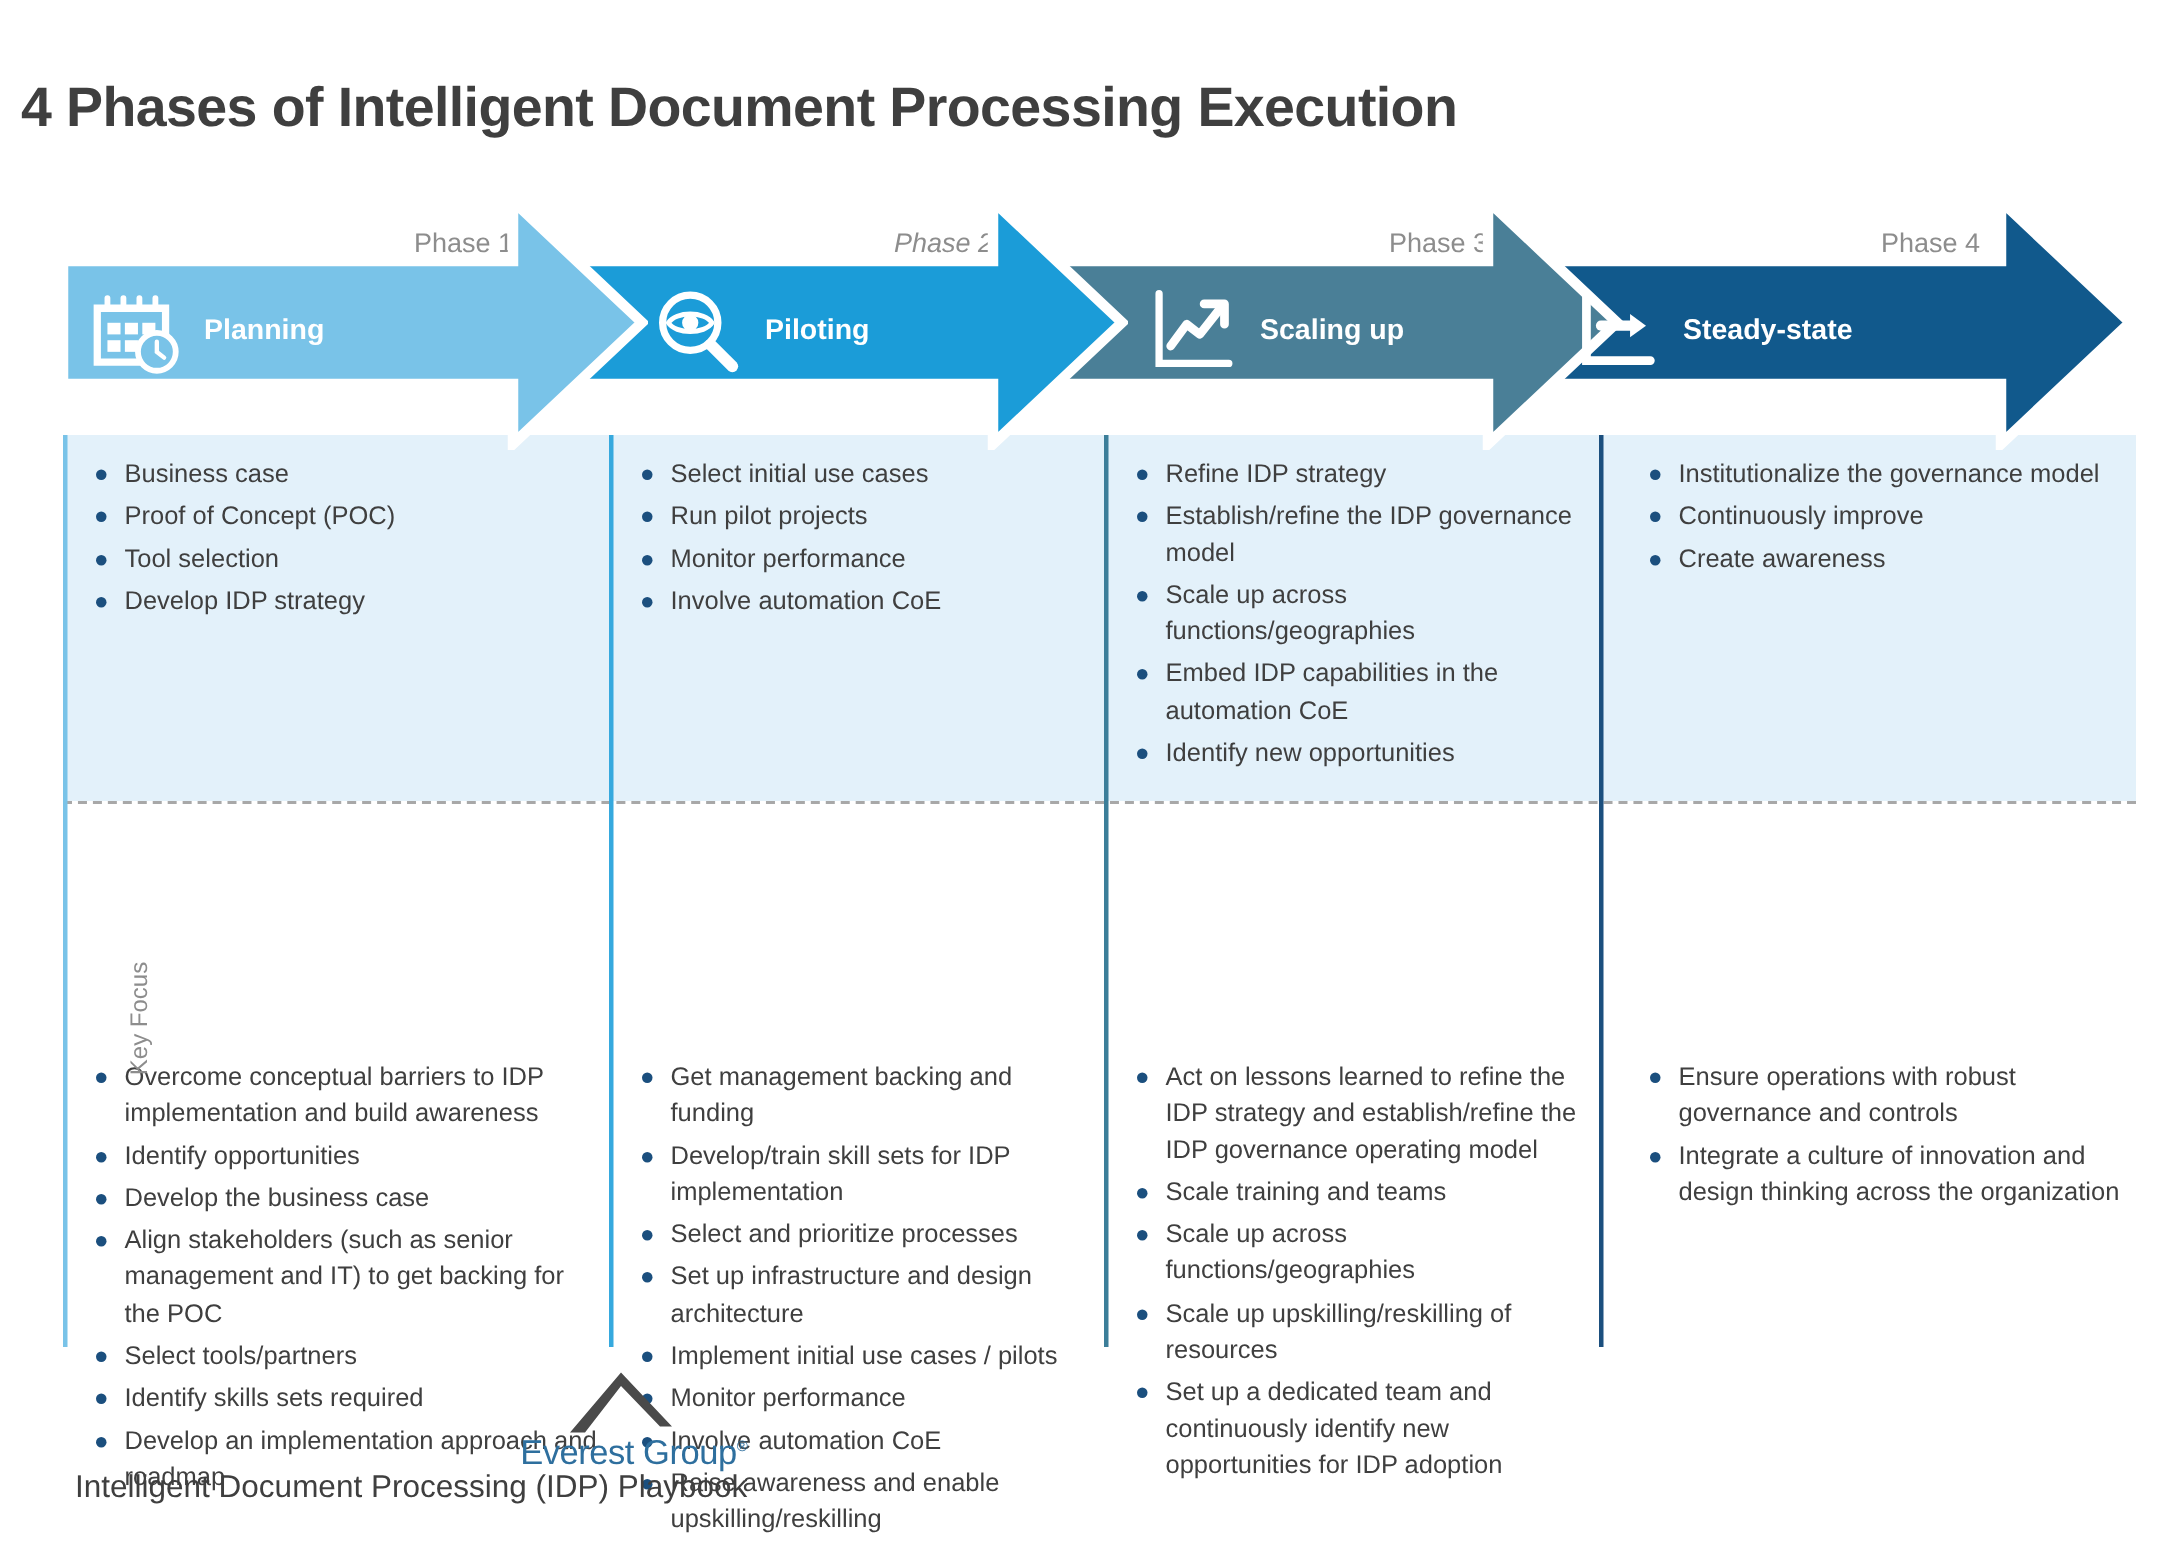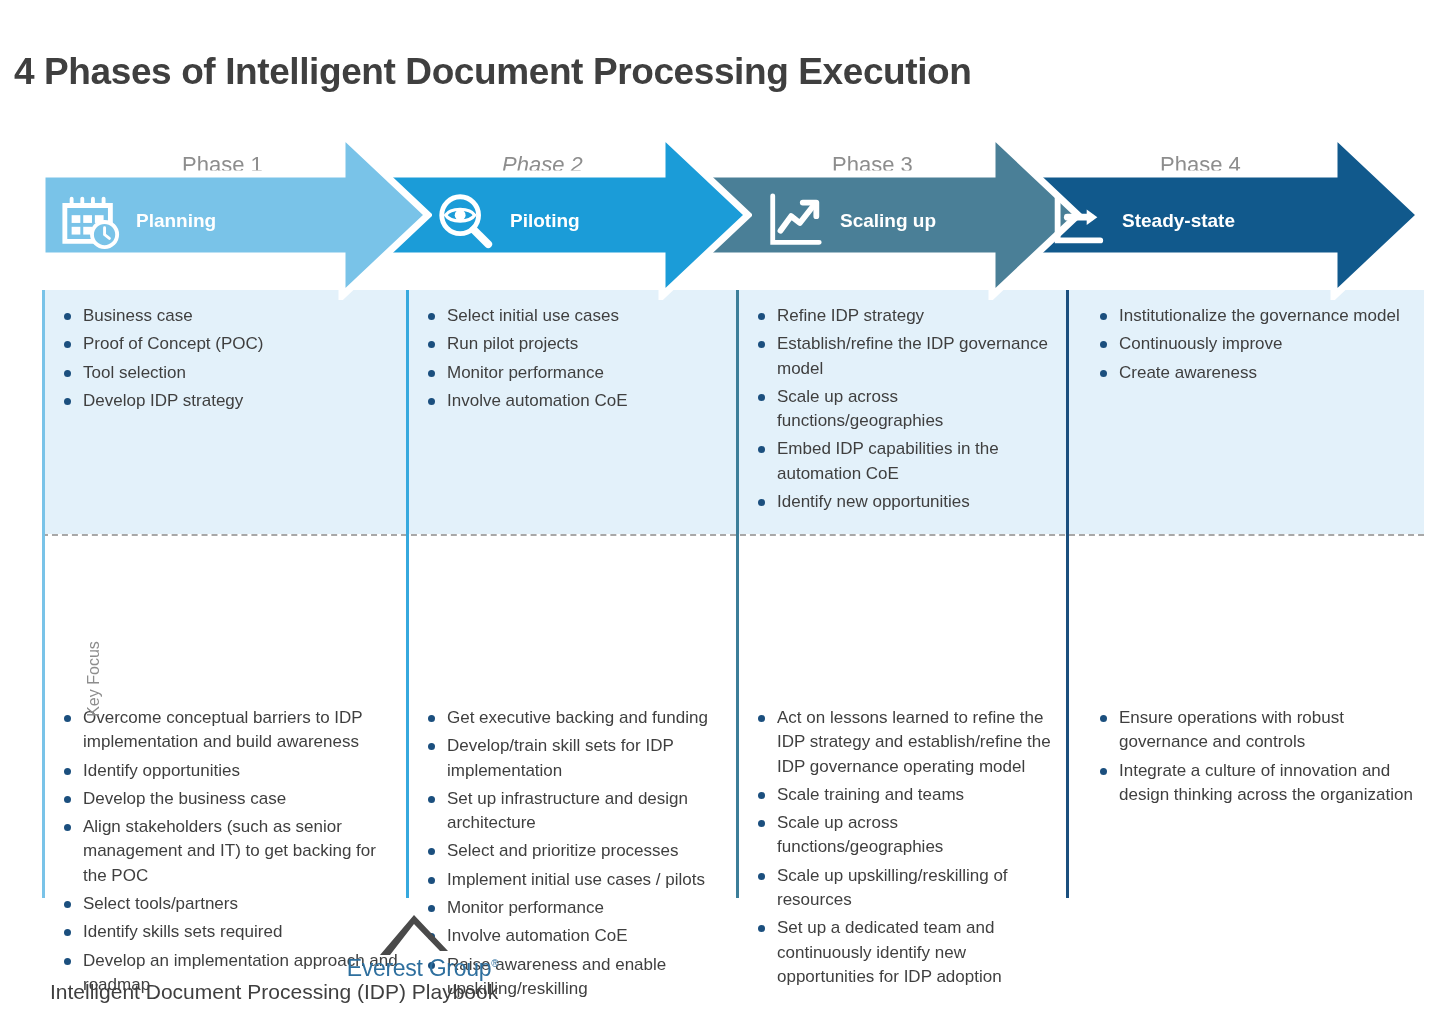--- a/index.html
+++ b/index.html
@@ -27,22 +27,23 @@
   #diagram{
     position:absolute;
     left:42px; top:130px;
     width:1382px; height:770px;
   }
 
   
   .phase-label{
     position:absolute;
     top:22px;
-    font-size:22px;
+    font-size:18px;
     color:#8d8d8d;
+    text-align:right;
     white-space:nowrap;
   }
 
   
   .arrow{
     position:absolute;
     top:0px;
     height:170px;
     display:block;
   }
@@ -243,24 +244,24 @@
 
   <div class="col-rule" style="left:364px;background:#36A9DE;"></div>
   <div class="col" style="left:364px;width:336px;">
     <ul class="bullets top-bullets">
         <li>Select initial use cases</li>
         <li>Run pilot projects</li>
         <li>Monitor performance</li>
         <li>Involve automation CoE</li>
       </ul>
     <ul class="bullets bottom-bullets">
-        <li>Get executive backing and funding</li>
+        <li>Get management backing and funding</li>
         <li>Develop/train skill sets for IDP implementation</li>
+        <li>Select and prioritize processes</li>
         <li>Set up infrastructure and design architecture</li>
-        <li>Select and prioritize processes</li>
         <li>Implement initial use cases / pilots</li>
         <li>Monitor performance</li>
         <li>Involve automation CoE</li>
         <li>Raise awareness and enable upskilling/reskilling</li>
       </ul>
   </div>
 
   <div class="phase-label" style="left:790px;width:160px;">Phase 3</div>
 
   <div class="arrow" style="left:650px;width:390px;z-index:2;">

